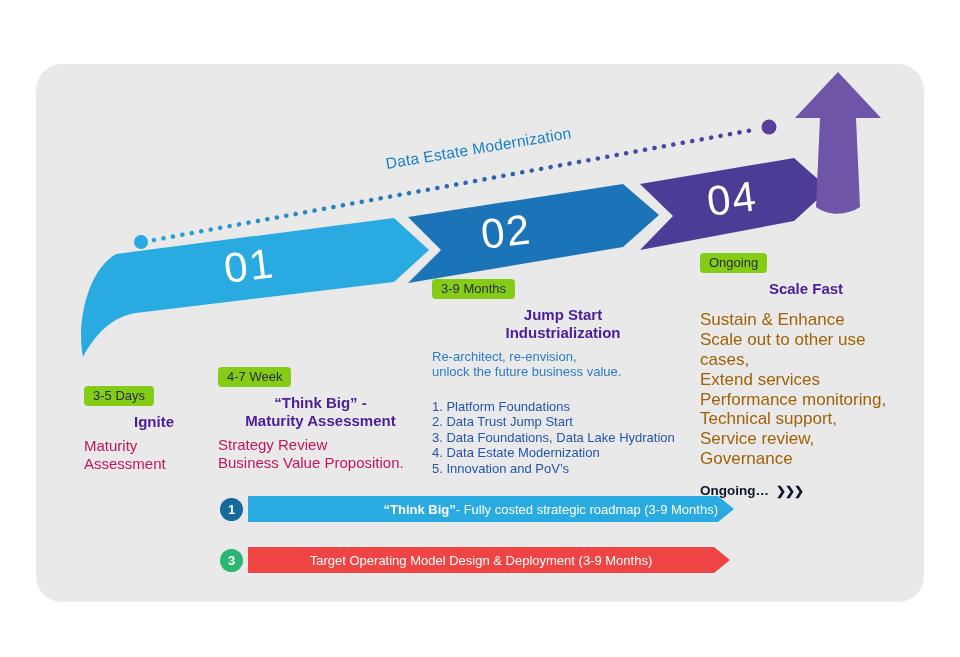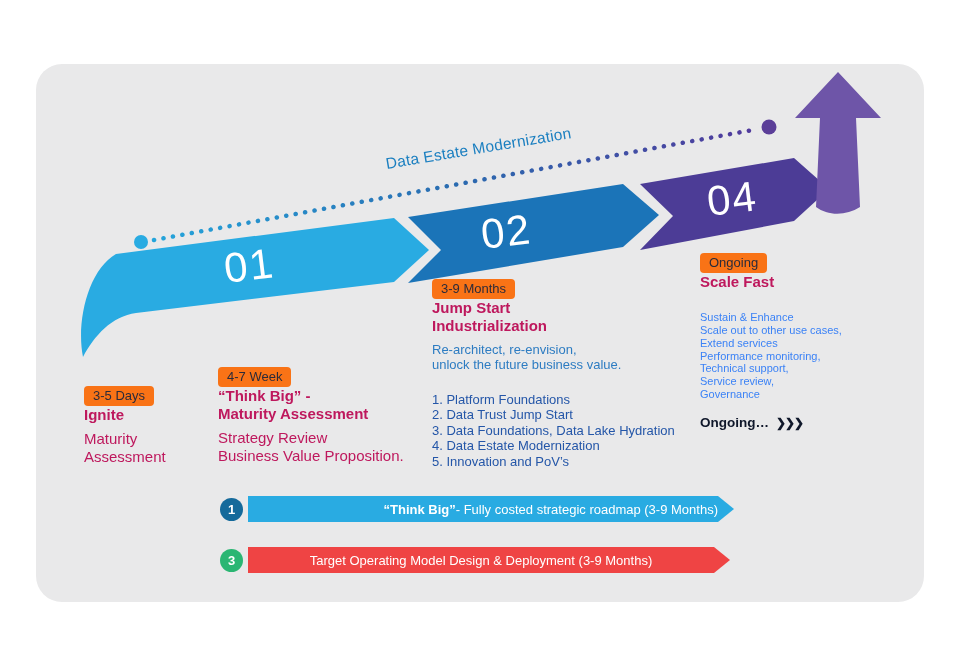--- a/index.html
+++ b/index.html
@@ -30,28 +30,28 @@
   }
 
   
   .phase{position:absolute;}
   #p1{left:84px;top:386px;width:140px;}
   #p2{left:218px;top:367px;width:205px;}
   #p3{left:432px;top:279px;width:262px;}
   #p4{left:700px;top:253px;width:212px;}
 
   .badge{
-    display:inline-block;background:#f97316;color:#2b2b3a;font-size:13px;
+    display:inline-block;background:#84cc16;color:#2b2b3a;font-size:13px;
     padding:2px 9px 3px;border-radius:4px;
   }
-  .title{font-weight:bold;color:#be185d;font-size:15px;line-height:1.2;}
+  .title{font-weight:bold;color:#4c1d95;font-size:15px;line-height:1.2;margin-top:7px;text-align:center;}
   .body{color:#be185d;font-size:15px;line-height:1.18;margin-top:6px;}
   .subtitle{color:#2d7cc2;font-size:13px;line-height:1.18;margin-top:7px;}
   .list{color:#2456a8;font-size:13px;line-height:1.19;margin-top:19px;}
-  .scale-body{color:#3b82f6;font-size:11px;line-height:1.17;margin-top:20px;}
+  .scale-body{color:#a16207;font-size:17px;line-height:1.17;margin-top:12px;}
   .ongoing-row{margin-top:14px;color:#0f172a;font-weight:bold;font-size:13.5px;}
   .chevrons{margin-left:7px;letter-spacing:-1px;font-size:12px;}
 
   
   .bar{position:absolute;left:220px;height:26px;display:flex;align-items:center;}
   #bar1{top:496px;}
   #bar2{top:547px;}
   .bullet{
     width:23px;height:23px;border-radius:50%;color:#fff;font-size:13px;font-weight:bold;
     display:flex;align-items:center;justify-content:center;flex:0 0 auto;margin-right:5px;

